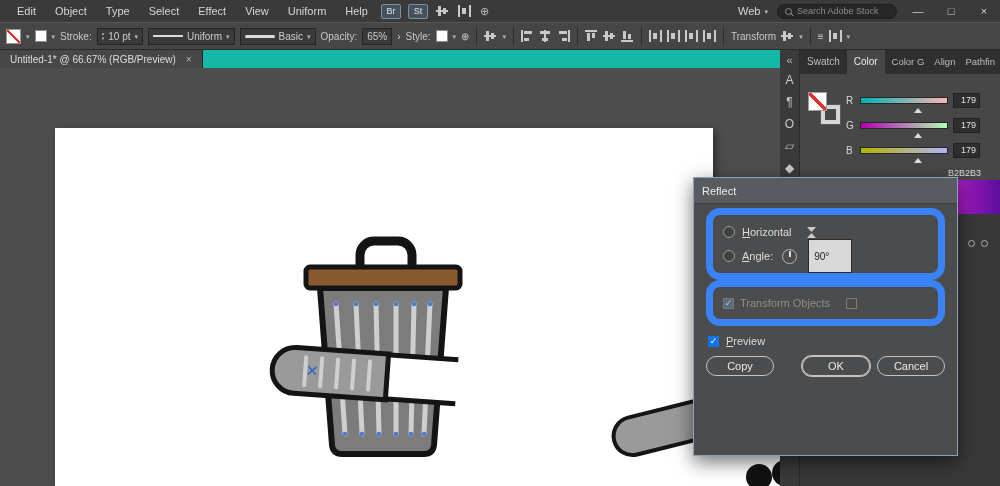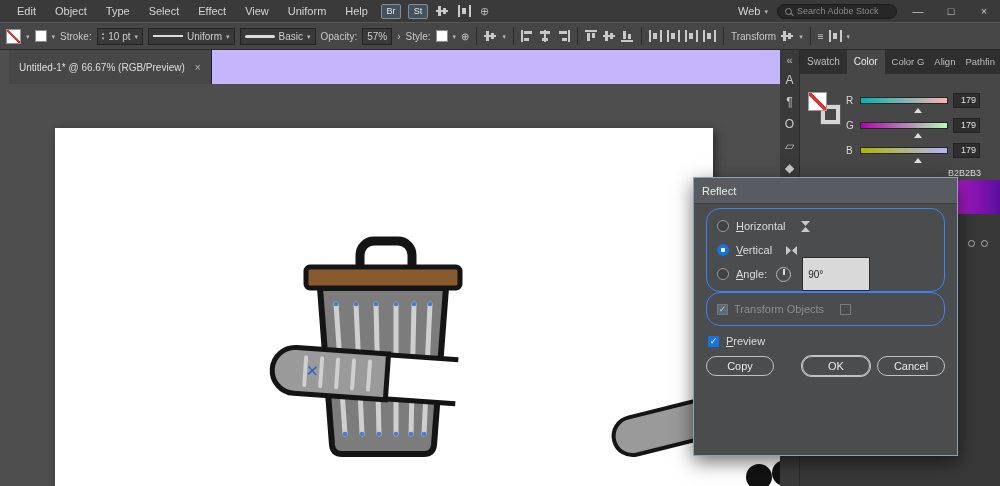--- a/index.html
+++ b/index.html
@@ -42,21 +42,21 @@
       background-image:linear-gradient(#c9c9c9,#c9c9c9),linear-gradient(#c9c9c9,#c9c9c9),linear-gradient(#c9c9c9,#c9c9c9)}
   .ai-l{background-size:2px 12px,8px 3px,5px 3px;background-position:0 0,3px 1px,3px 8px}
   .ai-c{background-size:2px 12px,10px 3px,6px 3px;background-position:5px 0,1px 1px,3px 8px}
   .ai-r{background-size:2px 12px,8px 3px,5px 3px;background-position:11px 0,2px 1px,5px 8px}
   .ai-t{background-size:12px 2px,3px 8px,3px 5px;background-position:0 0,2px 3px,7px 3px}
   .ai-m{background-size:12px 2px,3px 10px,3px 6px;background-position:0 5px,2px 1px,7px 3px}
   .ai-b{background-size:12px 2px,3px 8px,3px 5px;background-position:0 10px,2px 1px,7px 4px}
   .ai-d{background-size:2px 12px,2px 12px,4px 6px;background-position:0 0,11px 0,4px 3px}
 
   
-  .tabbar{position:absolute;top:50px;left:9px;width:780px;height:34px;background:#c4b5fd;display:flex;z-index:3}
+  .tabbar{position:absolute;top:50px;left:0;width:780px;height:18px;background:#14b8a6;display:flex;z-index:3}
   .doc-tab{display:flex;align-items:center;gap:10px;background:#474747;padding:0 10px;
            font-size:10px;color:#dedede;border-right:1px solid #222}
   .tab-close{color:#b9b9b9;font-size:10px}
 
   
   .canvas{position:absolute;top:72px;left:0;width:780px;height:414px;background:#4e4e4e;overflow:hidden}
   .artboard{position:absolute;left:55px;top:56px;width:658px;height:358px;background:#ffffff;
             box-shadow:3px 3px 9px rgba(0,0,0,.45)}
   .frag-arm{position:absolute;left:610px;top:330px;width:150px;height:42px;background:#9a9a9a;
             border:4px solid #151515;border-radius:22px;transform:rotate(-14deg)}
@@ -97,30 +97,30 @@
   .panel-dots{position:absolute;left:168px;top:190px;display:flex;gap:6px}
   .pdot{width:7px;height:7px;border:1px solid #b0b0b0;border-radius:50%}
 
   
   .dialog{position:absolute;left:693px;top:177px;width:265px;height:279px;background:#4a4c4e;
           border:1px solid #8aa3b8;box-shadow:0 6px 18px rgba(0,0,0,.55);z-index:30;font-size:11px}
   .dlg-title{height:26px;background:#585b5f;display:flex;align-items:center;padding:0 8px;
              color:#ececec;border-bottom:1px solid #3c3e40}
   .dlg-body{padding:4px 12px 0 12px}
   .section-label{color:#c6c6c6;margin:4px 0 3px 2px}
-  .groupbox{border:1px solid #3b82f6;border-radius:14px;padding:5px 10px}
+  .groupbox{border:7px solid #3b82f6;border-radius:14px;padding:5px 10px}
   .radio-row{display:flex;align-items:center;gap:7px;height:24px}
   .radio{width:12px;height:12px;border-radius:50%;border:1px solid #9b9b9b;background:#3f4142;flex:none}
   .radio.sel{border-color:#1473e6;background:radial-gradient(circle,#fff 0 2px,#1473e6 2.5px)}
   .rlabel{color:#dcdcdc}
   .hot{display:inline-block}
   .hot::first-letter{text-decoration:underline}
   .angle-dial{width:15px;height:15px;border:1px solid #b7b7b7;border-radius:50%;position:relative;flex:none;margin-left:2px}
   .angle-dial::after{content:"";position:absolute;left:6px;top:1px;width:2px;height:6px;background:#dddddd}
-  .angle-input{width:68px;height:16px;background:#d9d9d9;border:1px solid #2a2a2a;color:#1b1b1b;
+  .angle-input{width:44px;height:16px;background:#d9d9d9;border:1px solid #2a2a2a;color:#1b1b1b;
                font-size:10px;display:flex;align-items:center;padding:16px 5px;margin-left:4px}
   .opt-row{display:flex;gap:16px;align-items:center;height:22px}
   .chk-item{display:flex;align-items:center;gap:6px}
   .chk{width:11px;height:11px;border:1px solid #7c7c7c;background:#4a4a4a;display:flex;align-items:center;
        justify-content:center;font-size:9px;line-height:1;color:transparent;flex:none}
   .chk.on-dis{background:#5c6a76;border-color:#6d7a85;color:#b9c6d2}
   .chk.on{background:#1473e6;border-color:#1473e6;color:#fff}
   .dis-label{color:#8d8d8d}
   .preview-row{display:flex;gap:7px;align-items:center;margin:9px 0 9px 2px}
   .btn-row{display:flex;gap:7px;align-items:flex-start}
@@ -183,21 +183,21 @@
       <span>Uniform</span>
       <span class="chev">▾</span>
     </span>
     <span class="ctl-box">
       <span class="brushpreview"></span>
       <span>Basic</span>
       <span class="chev">▾</span>
     </span>
     <span class="ctl-label">Opacity:</span>
     <span class="ctl-box">
-      <span>57%</span>
+      <span>65%</span>
     </span>
     <span>›</span>
     <span class="ctl-label">Style:</span>
     <span class="mini-swatch"></span>
     <span class="chev">▾</span>
     <span>⊕</span>
     <span class="sep"></span>
     <span class="ai ai-m"></span>
     <span class="chev">▾</span>
     <span class="sep"></span>
@@ -352,28 +352,20 @@
       <div class="groupbox">
         <div class="radio-row">
           <span class="radio"></span>
           <span class="rlabel hot">Horizontal</span>
           <svg class="axis-ico" width="13" height="13" viewBox="0 0 13 13">
             <path d="M2 1h9L6.5 6z" fill="#c9c9c9"></path>
               <path d="M2 12h9L6.5 7z" fill="#c9c9c9"></path>
           </svg>
         </div>
         <div class="radio-row">
-          <span class="radio sel"></span>
-          <span class="rlabel hot">Vertical</span>
-          <svg class="axis-ico" width="13" height="13" viewBox="0 0 13 13">
-            <path d="M1 2v9l5-4.5z" fill="#c9c9c9"></path>
-              <path d="M12 2v9l-5-4.5z" fill="#c9c9c9"></path>
-          </svg>
-        </div>
-        <div class="radio-row">
           <span class="radio"></span>
           <span class="rlabel hot">Angle:</span>
           <span class="angle-dial"></span>
           <span class="angle-input">90°</span>
         </div>
       </div>
       <div class="groupbox">
         <div class="opt-row">
           <span class="chk-item">
             <span class="chk on-dis">✓</span>

